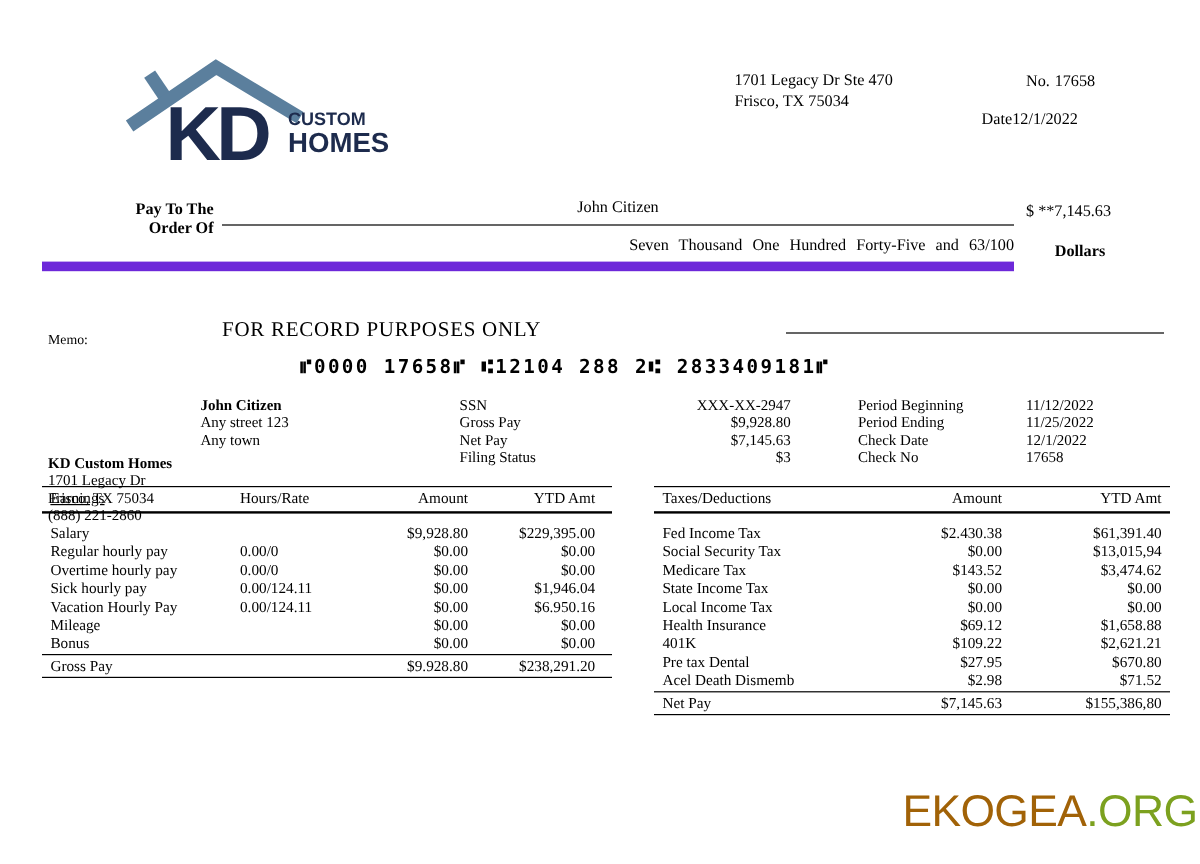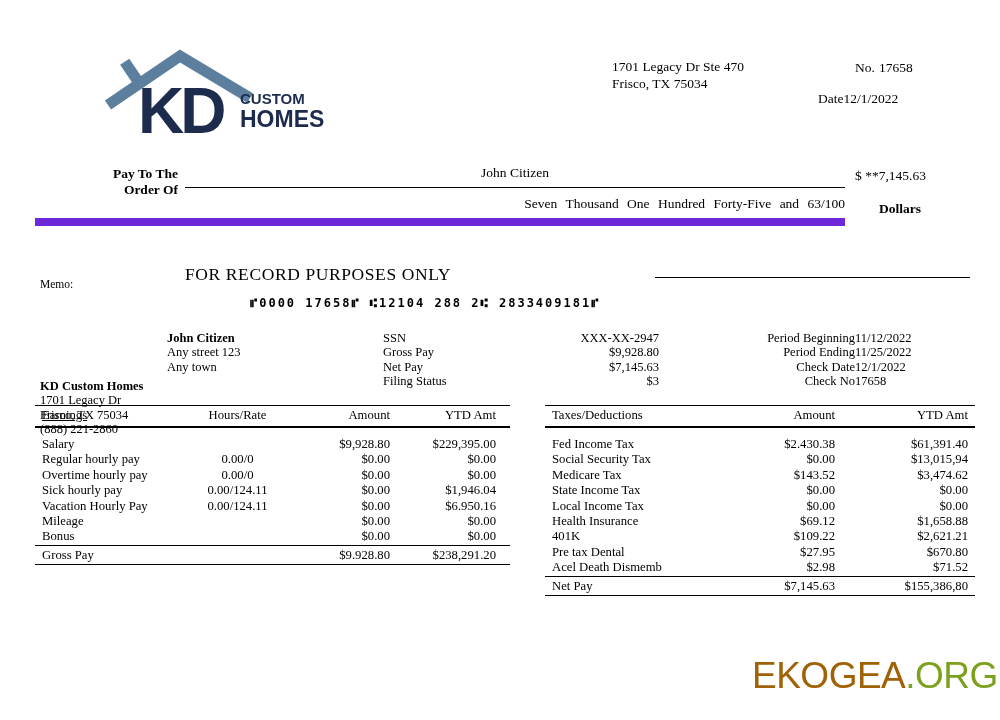--- a/index.html
+++ b/index.html
@@ -19,46 +19,46 @@
   .payee-line{left:185px;top:165px;width:660px;height:22px;border-bottom:1.5px solid #000;
               text-align:center;font-size:13.5px;}
   .amount{left:855px;top:168px;font-size:13.5px;}
   .words-line{left:35px;top:196px;width:810px;height:22px;border-bottom:8px solid #6d28d9;
               text-align:right;font-size:13.5px;word-spacing:5px;}
   .dollars{left:855px;top:201px;font-weight:bold;font-size:13.5px;margin-left:24px;}
   .memo{left:40px;top:278px;font-size:11.5px;}
   .record-text{left:185px;top:264px;font-size:17.5px;letter-spacing:0.6px;}
   .sign-line{left:655px;top:277px;width:315px;border-top:1px solid #000;height:0;}
   .micr{left:250px;top:296px;font-family:"DejaVu Sans Mono","DejaVu Sans",monospace;
-        font-weight:bold;font-size:12px;letter-spacing:2px;}
+        font-weight:bold;font-size:16px;letter-spacing:2px;}
 
   
   .info{top:331px;font-size:12.5px;line-height:14.4px;}
   .info-company{left:40px;margin-top:48px;}
   .info-employee{left:167px;}
   .info .bold{font-weight:bold;}
   .info-summary{left:383px;width:276px;}
   .info-summary .irow{display:flex;justify-content:space-between;}
   .info-period{left:715px;width:250px;}
   .info-period .irow{display:flex;}
-  .info-period .irow span:first-child{width:140px;text-align:right;}
+  .info-period .irow span:first-child{width:140px;}
 
   
   .tbl{top:405px;font-size:12.7px;}
   .tbl .head{display:flex;border-top:1px solid #000;border-bottom:2px solid #000;
              padding:2px 0 3px 0;}
   .tbl .gap{height:9px;}
   .tbl .row{display:flex;height:15.4px;line-height:15.4px;}
   .tbl .total{display:flex;border-top:1px solid #000;border-bottom:1px solid #000;
               height:16px;line-height:16px;padding:1px 0;}
   .c{display:block;}
   .u{text-decoration:underline;}
   .earnings{left:35px;width:475px;}
   .earnings .c1{width:165px;text-align:left;padding-left:7px;box-sizing:border-box;}
-  .earnings .c2{width:75px;text-align:center;}
+  .earnings .c2{width:75px;text-align:left;}
   .earnings .c3{width:115px;text-align:right;}
   .earnings .c4{flex:1;text-align:right;padding-right:14px;box-sizing:border-box;}
   .deductions{left:545px;width:430px;}
   .deductions .d1{width:180px;text-align:left;padding-left:7px;box-sizing:border-box;}
   .deductions .d2{width:110px;text-align:right;}
   .deductions .d3{flex:1;text-align:right;padding-right:7px;box-sizing:border-box;}
 
   
   .watermark{left:752px;top:655px;font-family:"Liberation Sans",sans-serif;
              font-size:37px;letter-spacing:-0.5px;}

